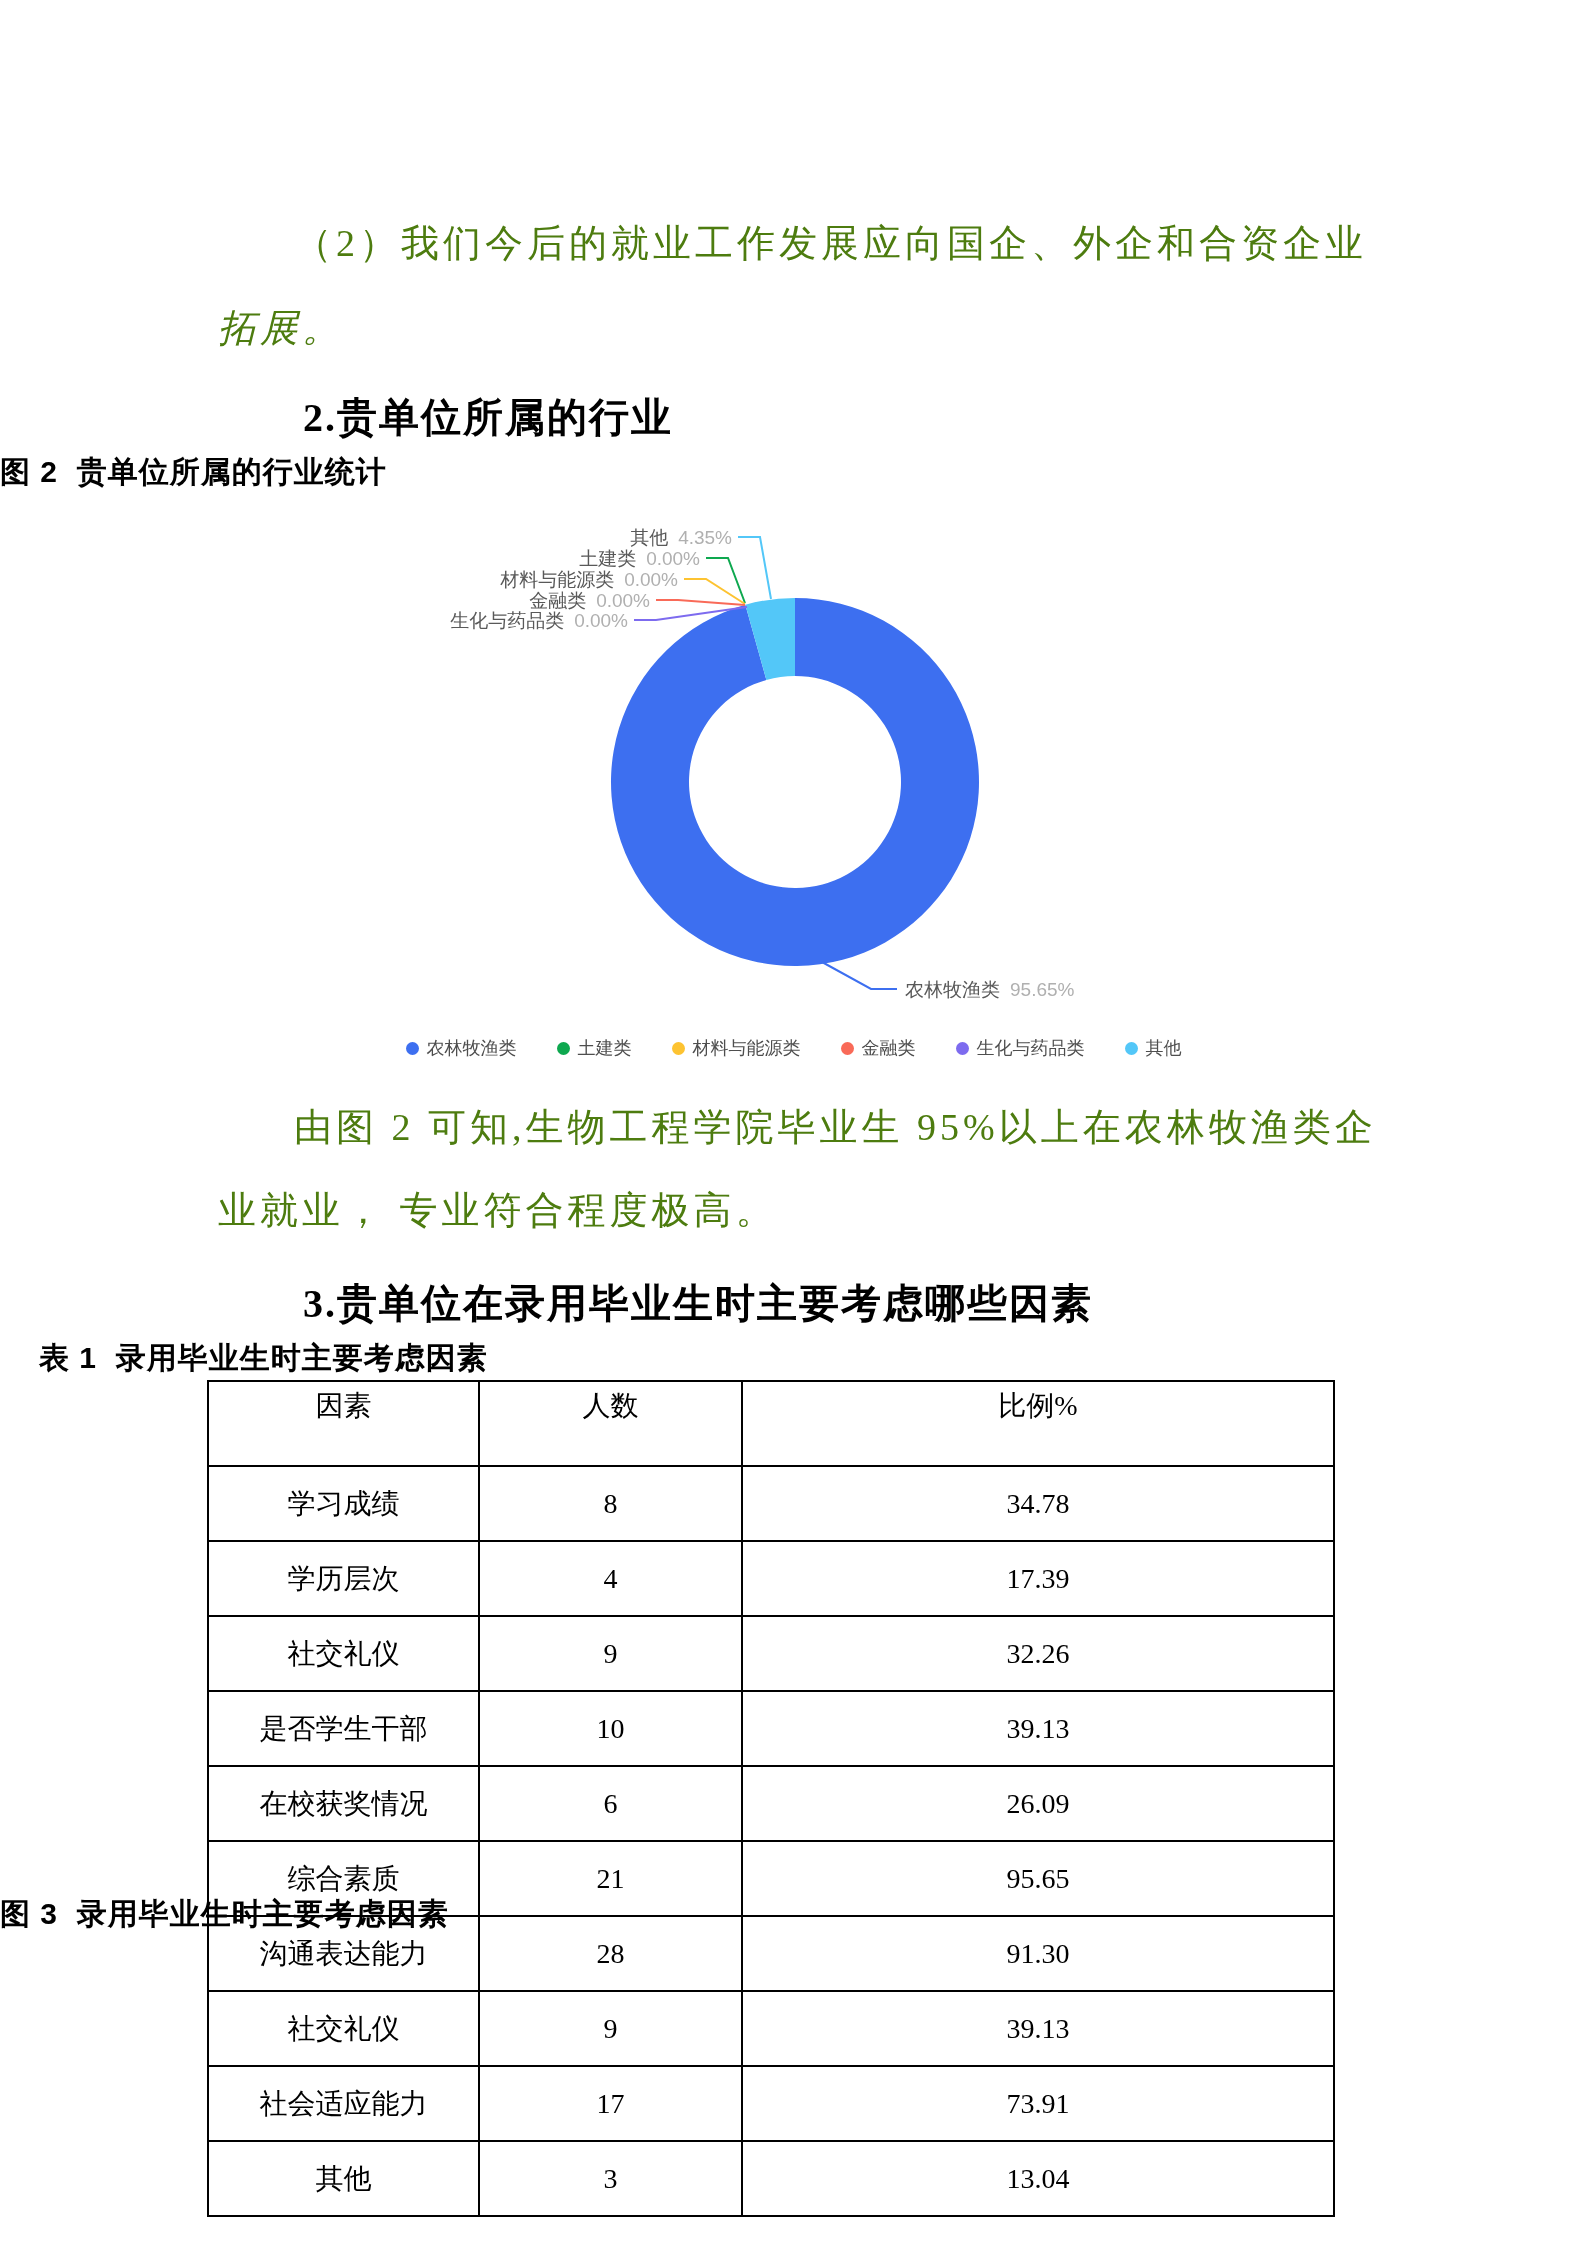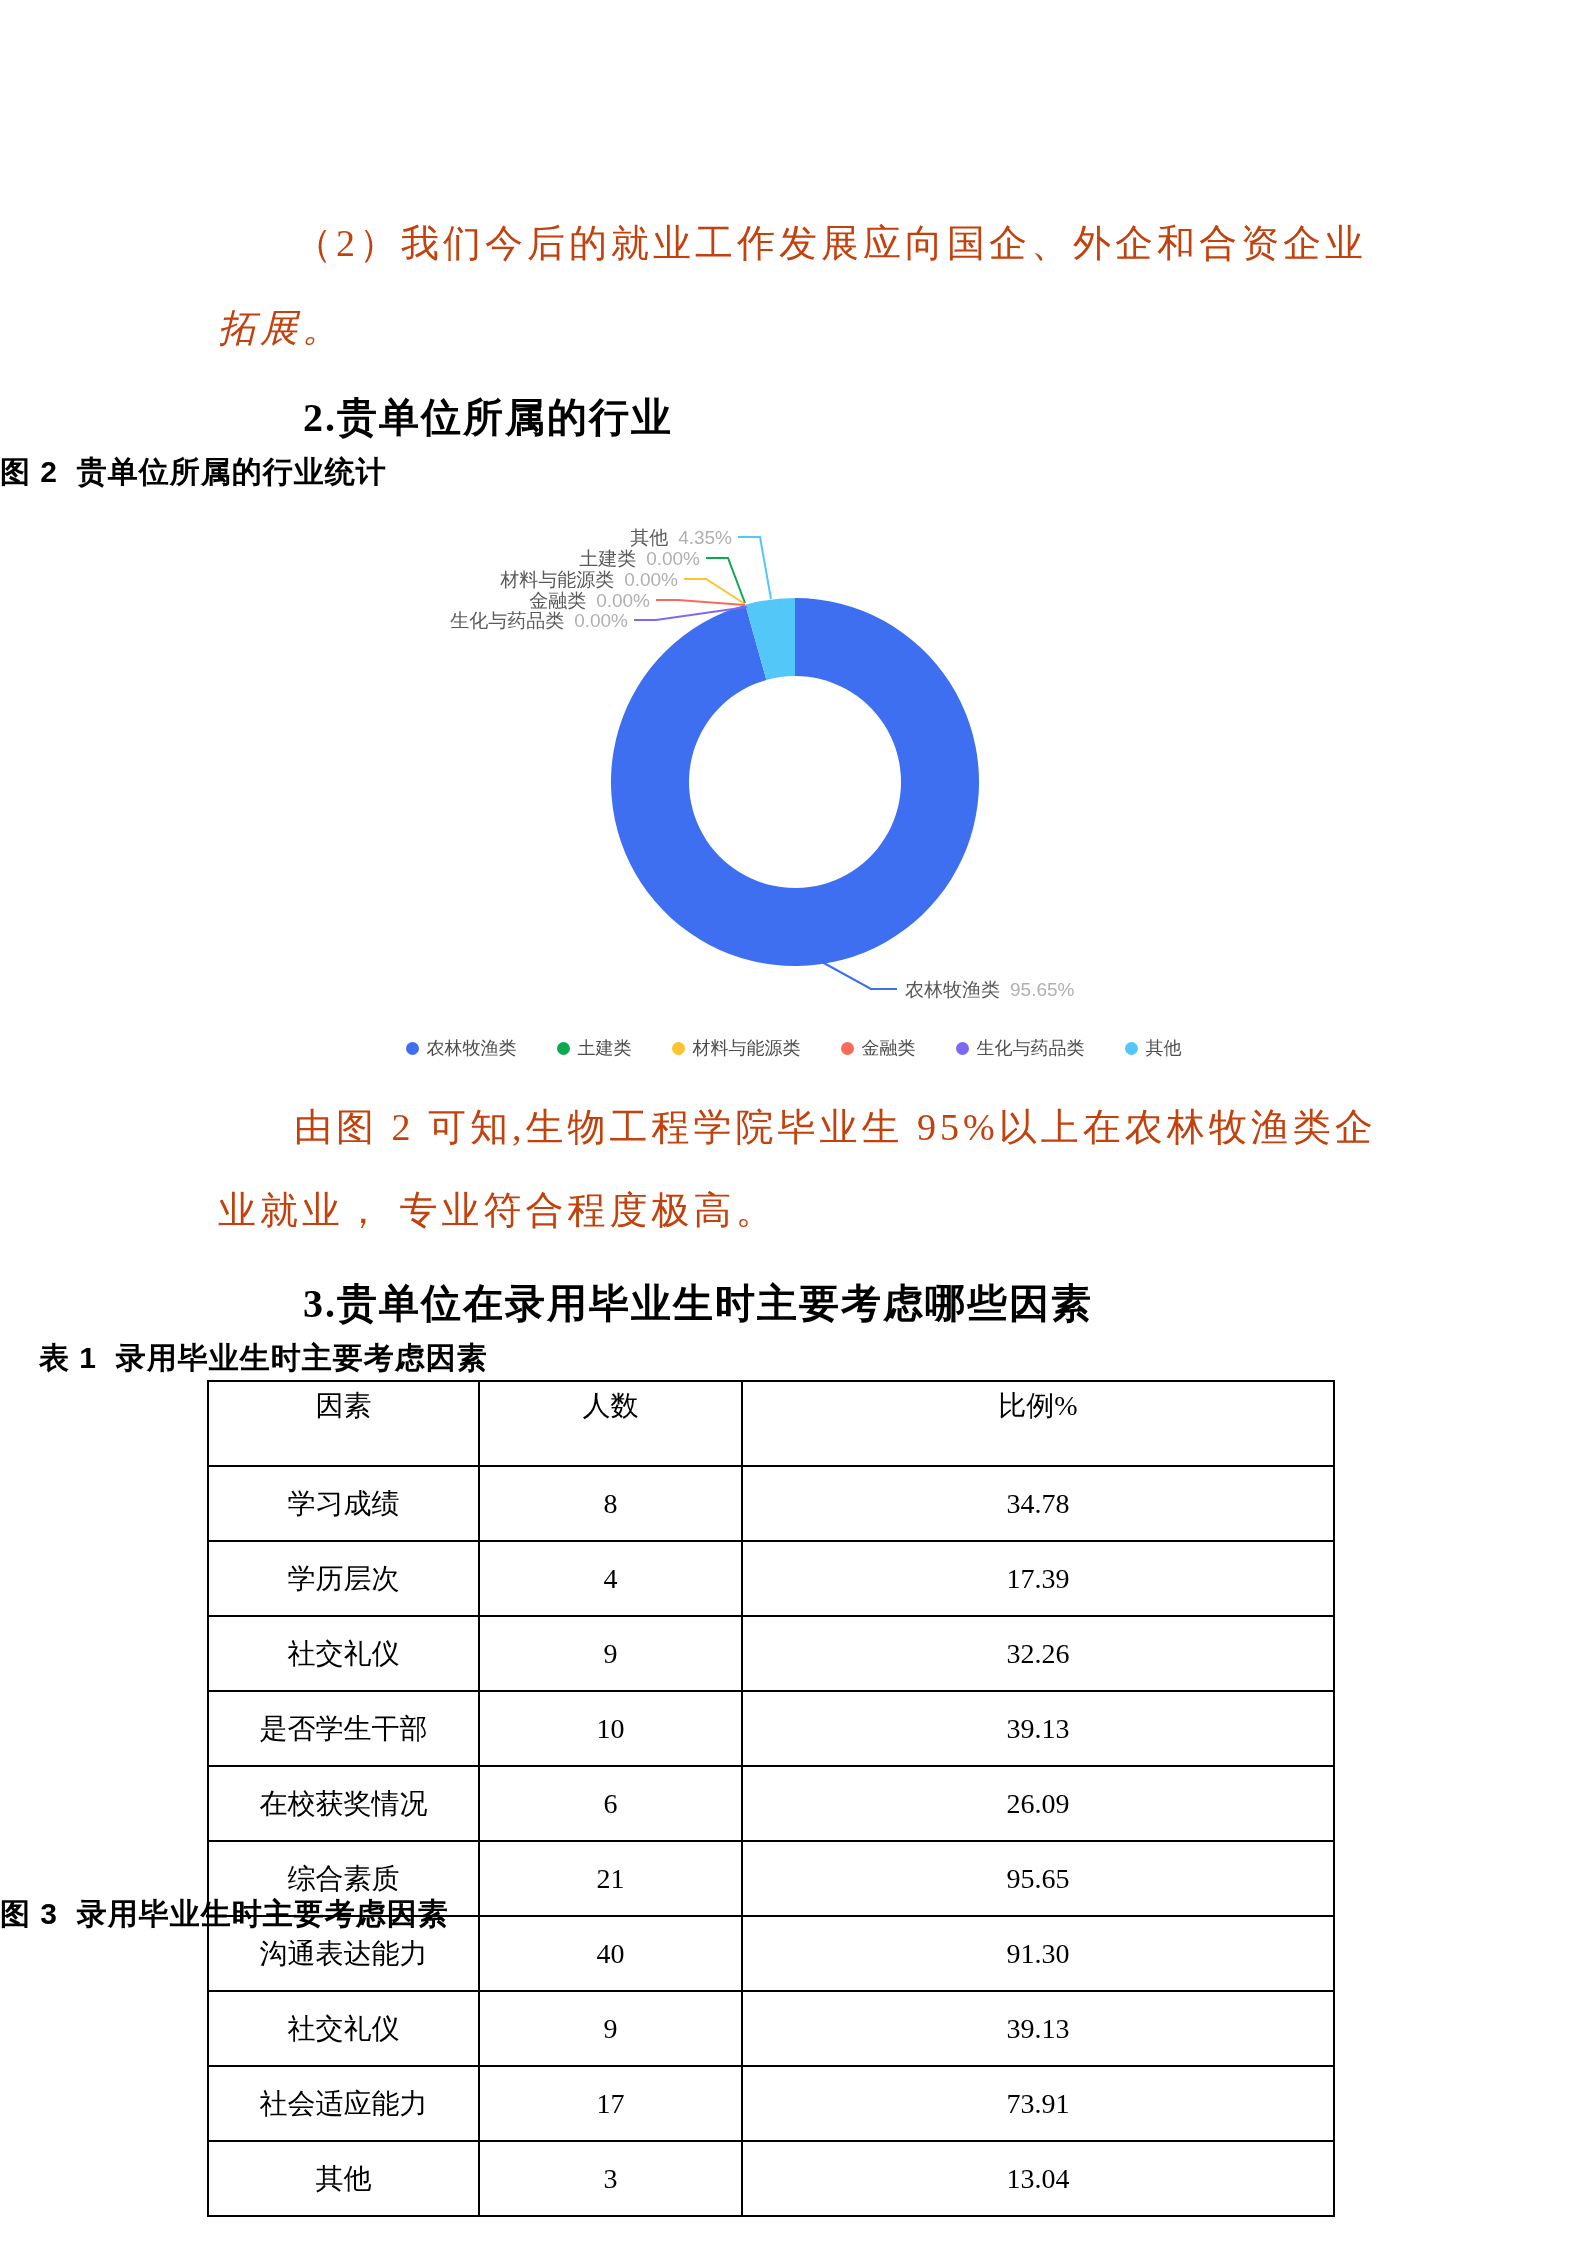--- a/index.html
+++ b/index.html
@@ -11,21 +11,21 @@
     overflow:hidden;
     font-family:"Liberation Serif","DejaVu Serif",serif;
     color:#000000;
   }
   .abs{position:absolute;}
   .body-line{
     font-size:38px;
     line-height:46px;
     letter-spacing:4px;
     white-space:pre;
-    color:#c2410c;
+    color:#4d7c0f;
   }
   .heading{
     font-size:40px;
     font-weight:700;
     letter-spacing:2px;
     white-space:pre;
     color:#000000;
   }
   .fig-title{
     width:1587px;
@@ -174,21 +174,21 @@
           <td>6</td>
           <td>26.09</td>
         </tr>
         <tr>
           <td>综合素质</td>
           <td>21</td>
           <td>95.65</td>
         </tr>
         <tr>
           <td>沟通表达能力</td>
-          <td>40</td>
+          <td>28</td>
           <td>91.30</td>
         </tr>
         <tr>
           <td>社交礼仪</td>
           <td>9</td>
           <td>39.13</td>
         </tr>
         <tr>
           <td>社会适应能力</td>
           <td>17</td>

